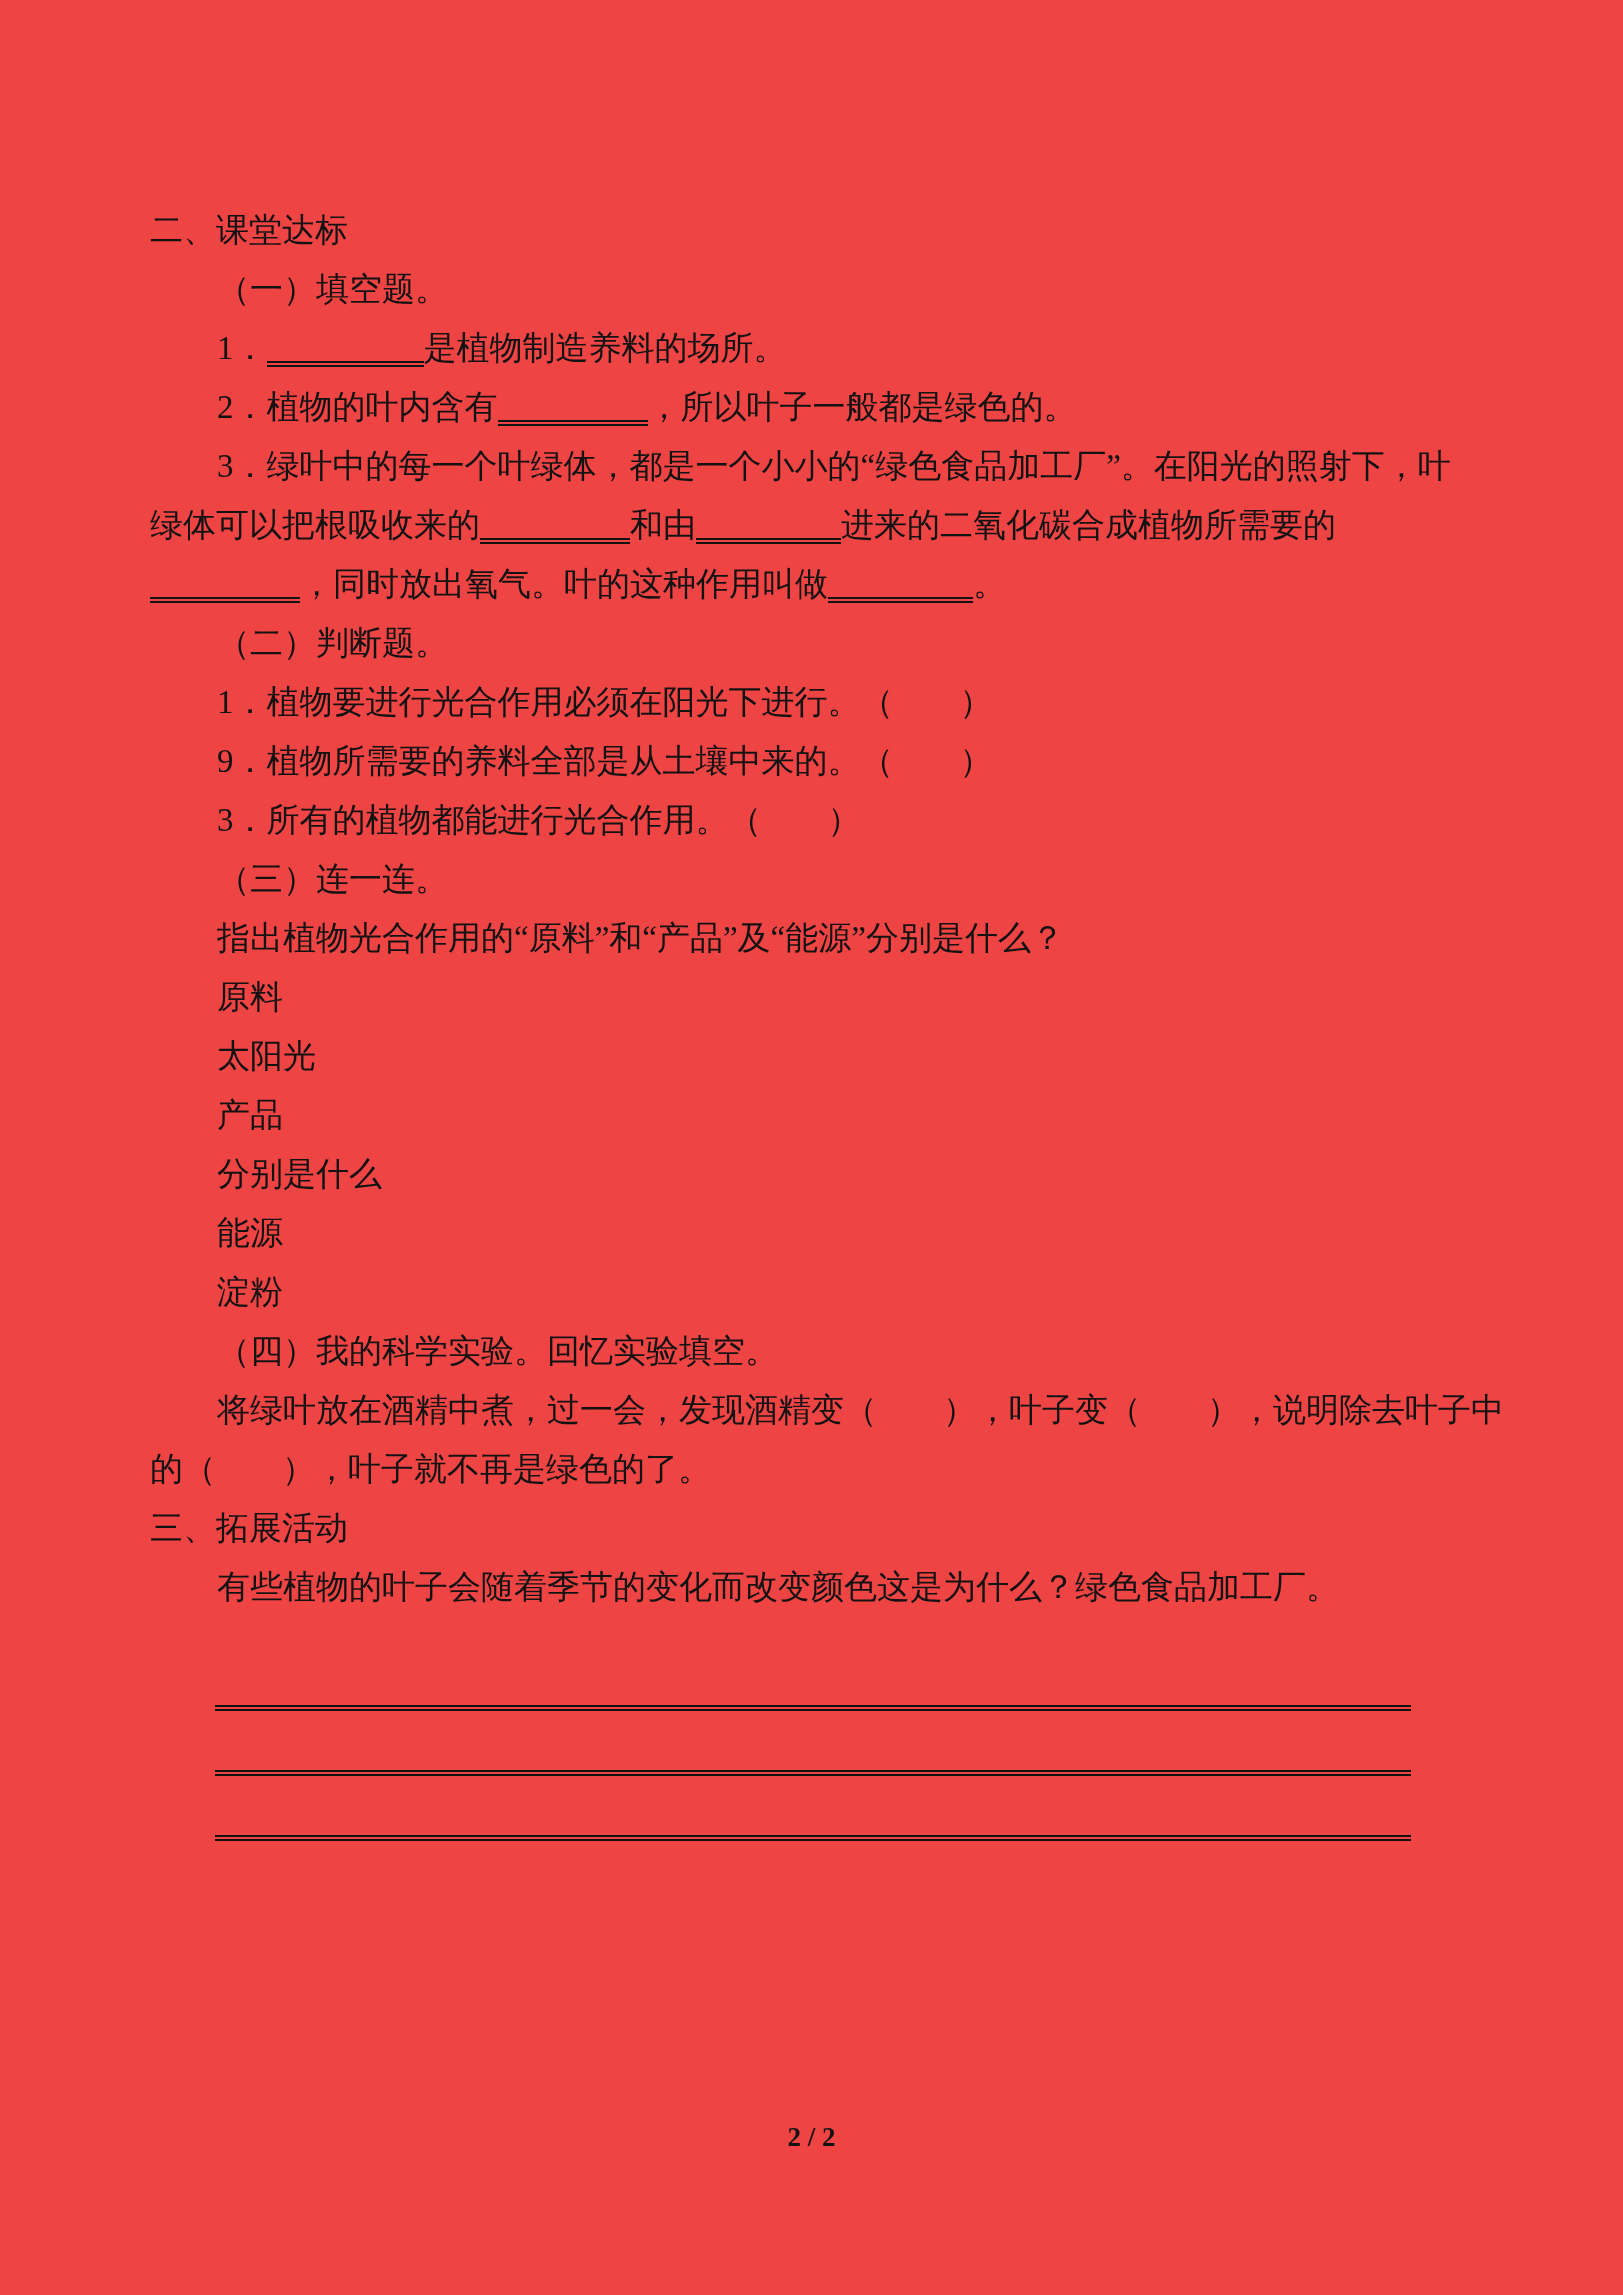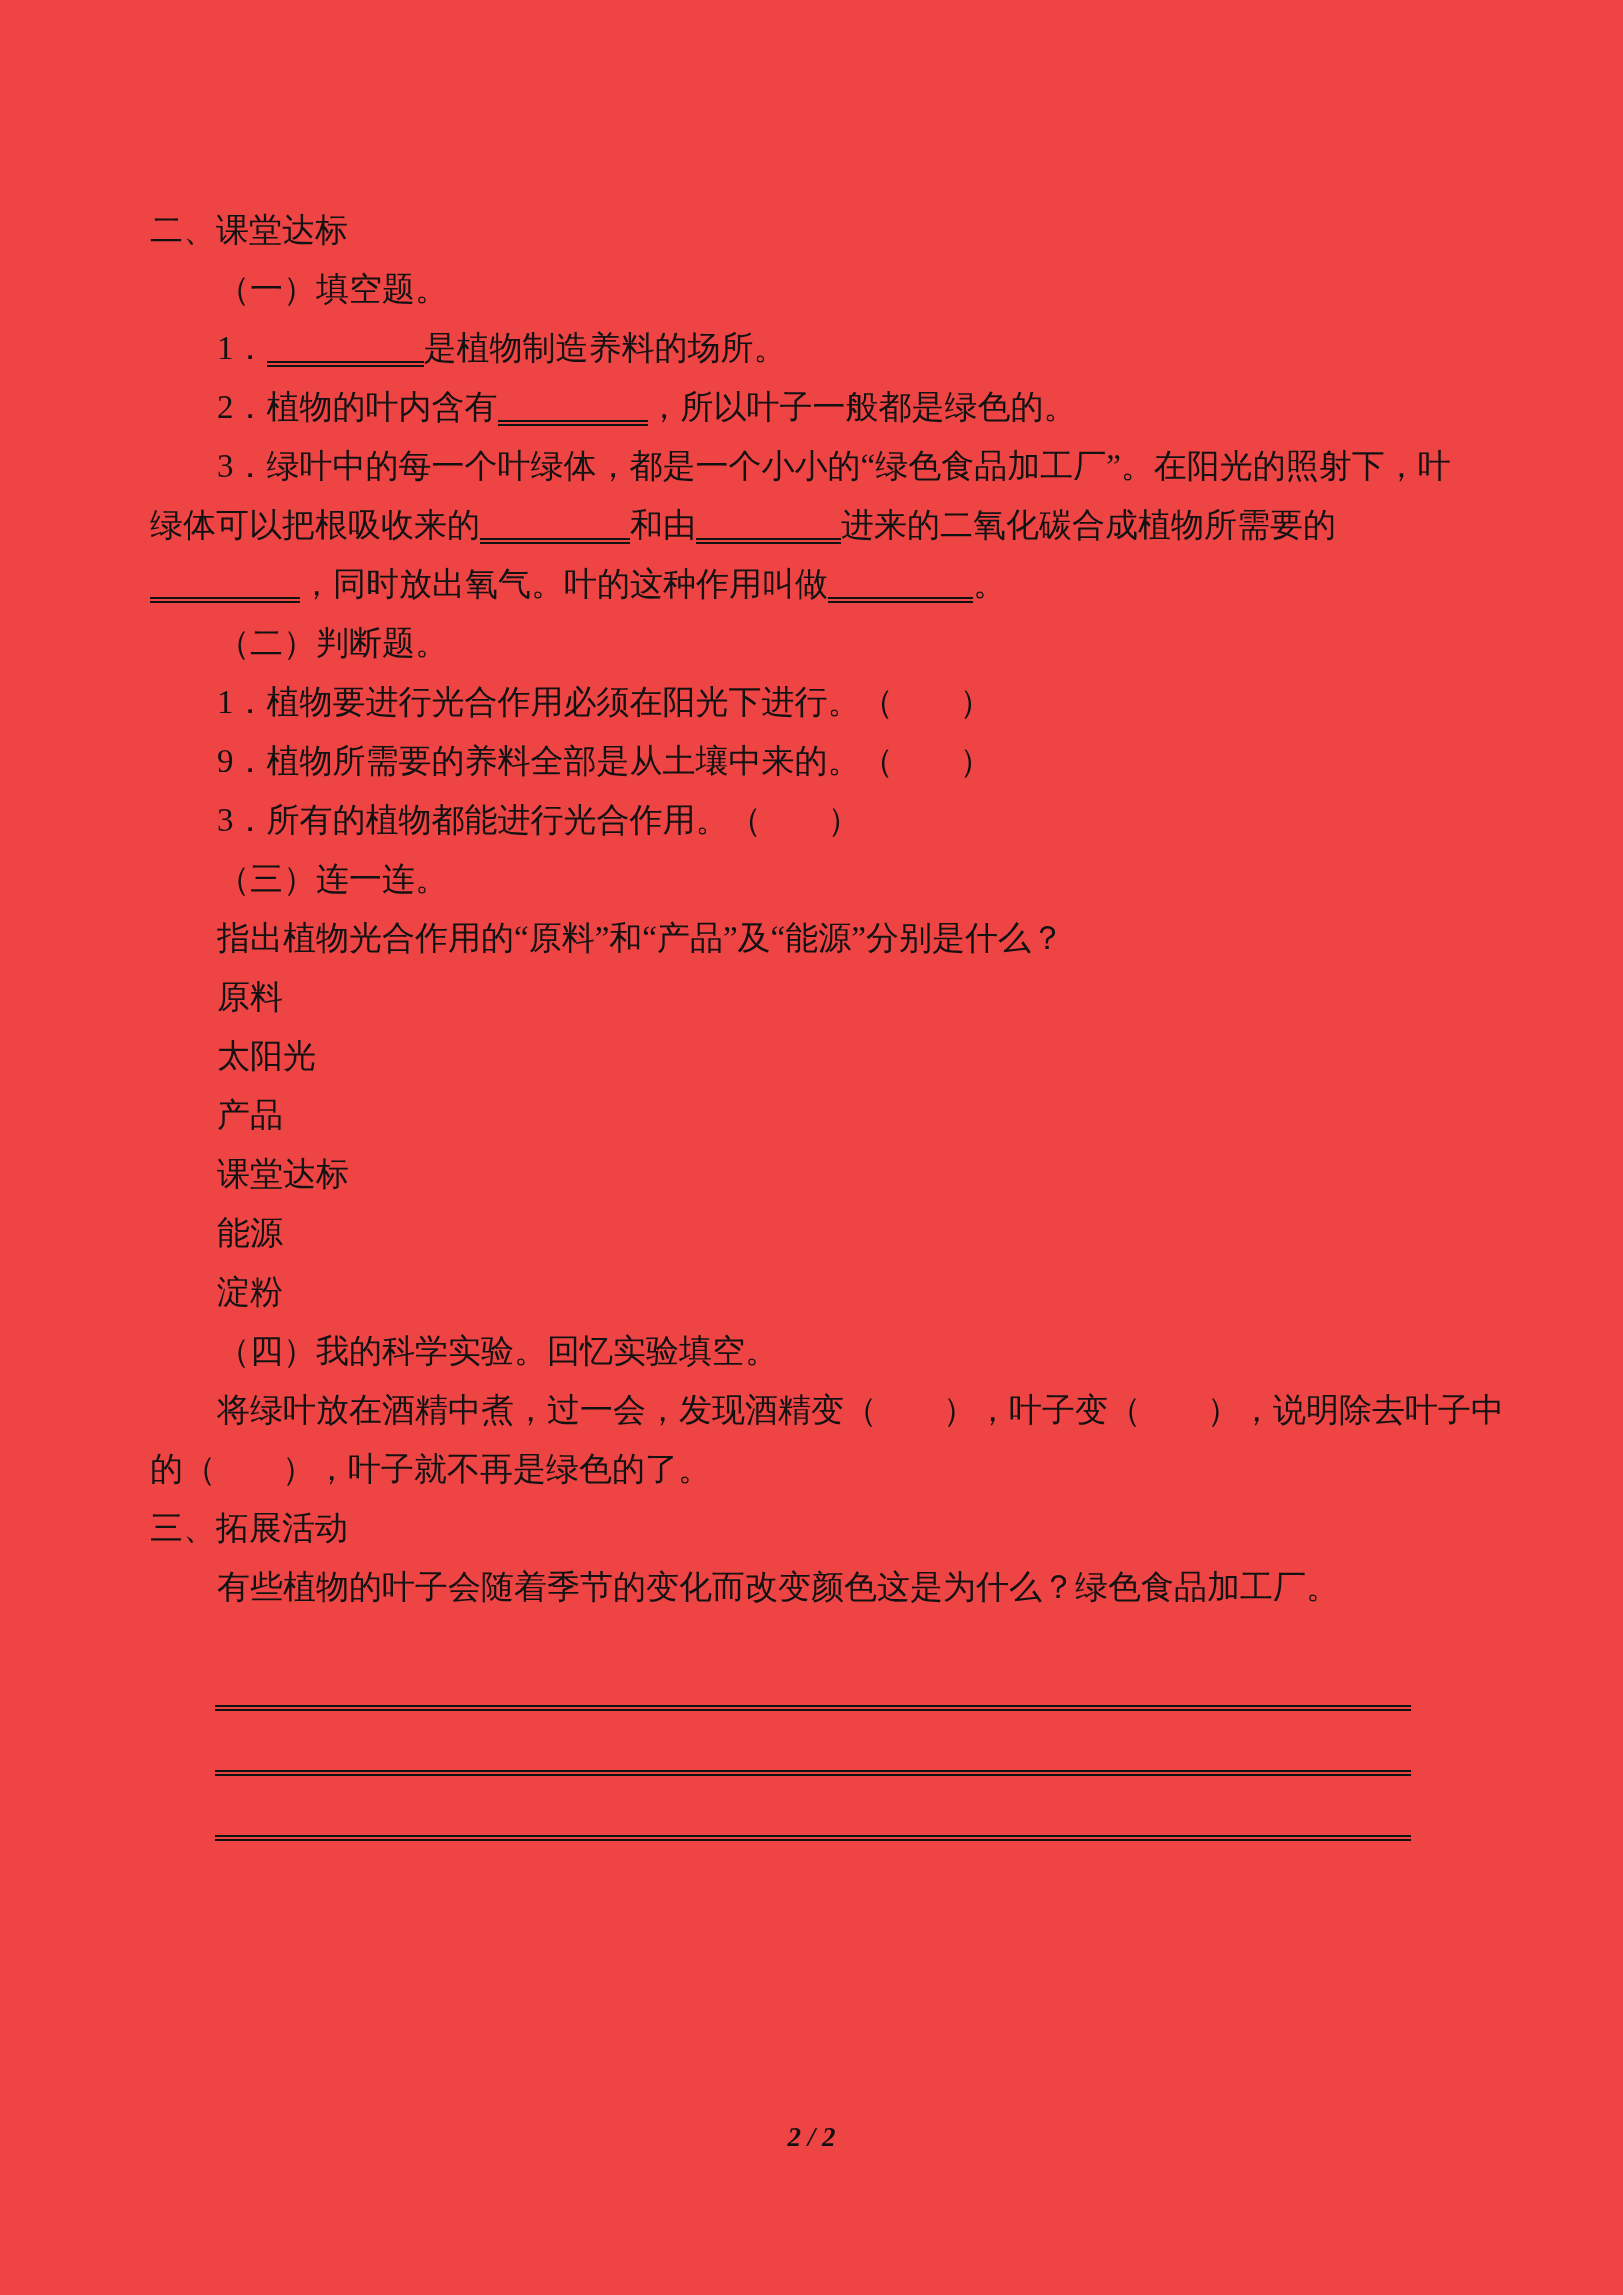--- a/index.html
+++ b/index.html
@@ -43,21 +43,20 @@
   }
   .footer {
     position: absolute;
     top: 2122px;
     left: 0;
     width: 100%;
     text-align: center;
     font-size: 27px;
     font-weight: bold;
     line-height: 31px;
-    font-style: italic;
   }
 </style>
 </head>
 <body>
 
 <div class="page">
   <div class="content">
 
     <p class="line">二、课堂达标</p>
 
@@ -85,21 +84,21 @@
 
     <p class="line indent">指出植物光合作用的“原料”和“产品”及“能源”分别是什么？</p>
 
 
     <p class="line indent">原料</p>
 
     <p class="line indent">太阳光</p>
 
     <p class="line indent">产品</p>
 
-    <p class="line indent">课堂达标</p>
+    <p class="line indent">分别是什么</p>
 
     <p class="line indent">能源</p>
 
     <p class="line indent">淀粉</p>
 
     <p class="line indent">（四）我的科学实验。回忆实验填空。</p>
 
     <p class="line indent">将绿叶放在酒精中煮，过一会，发现酒精变（　　），叶子变（　　），说明除去叶子中</p>
 
     <p class="line">的（　　），叶子就不再是绿色的了。</p>

